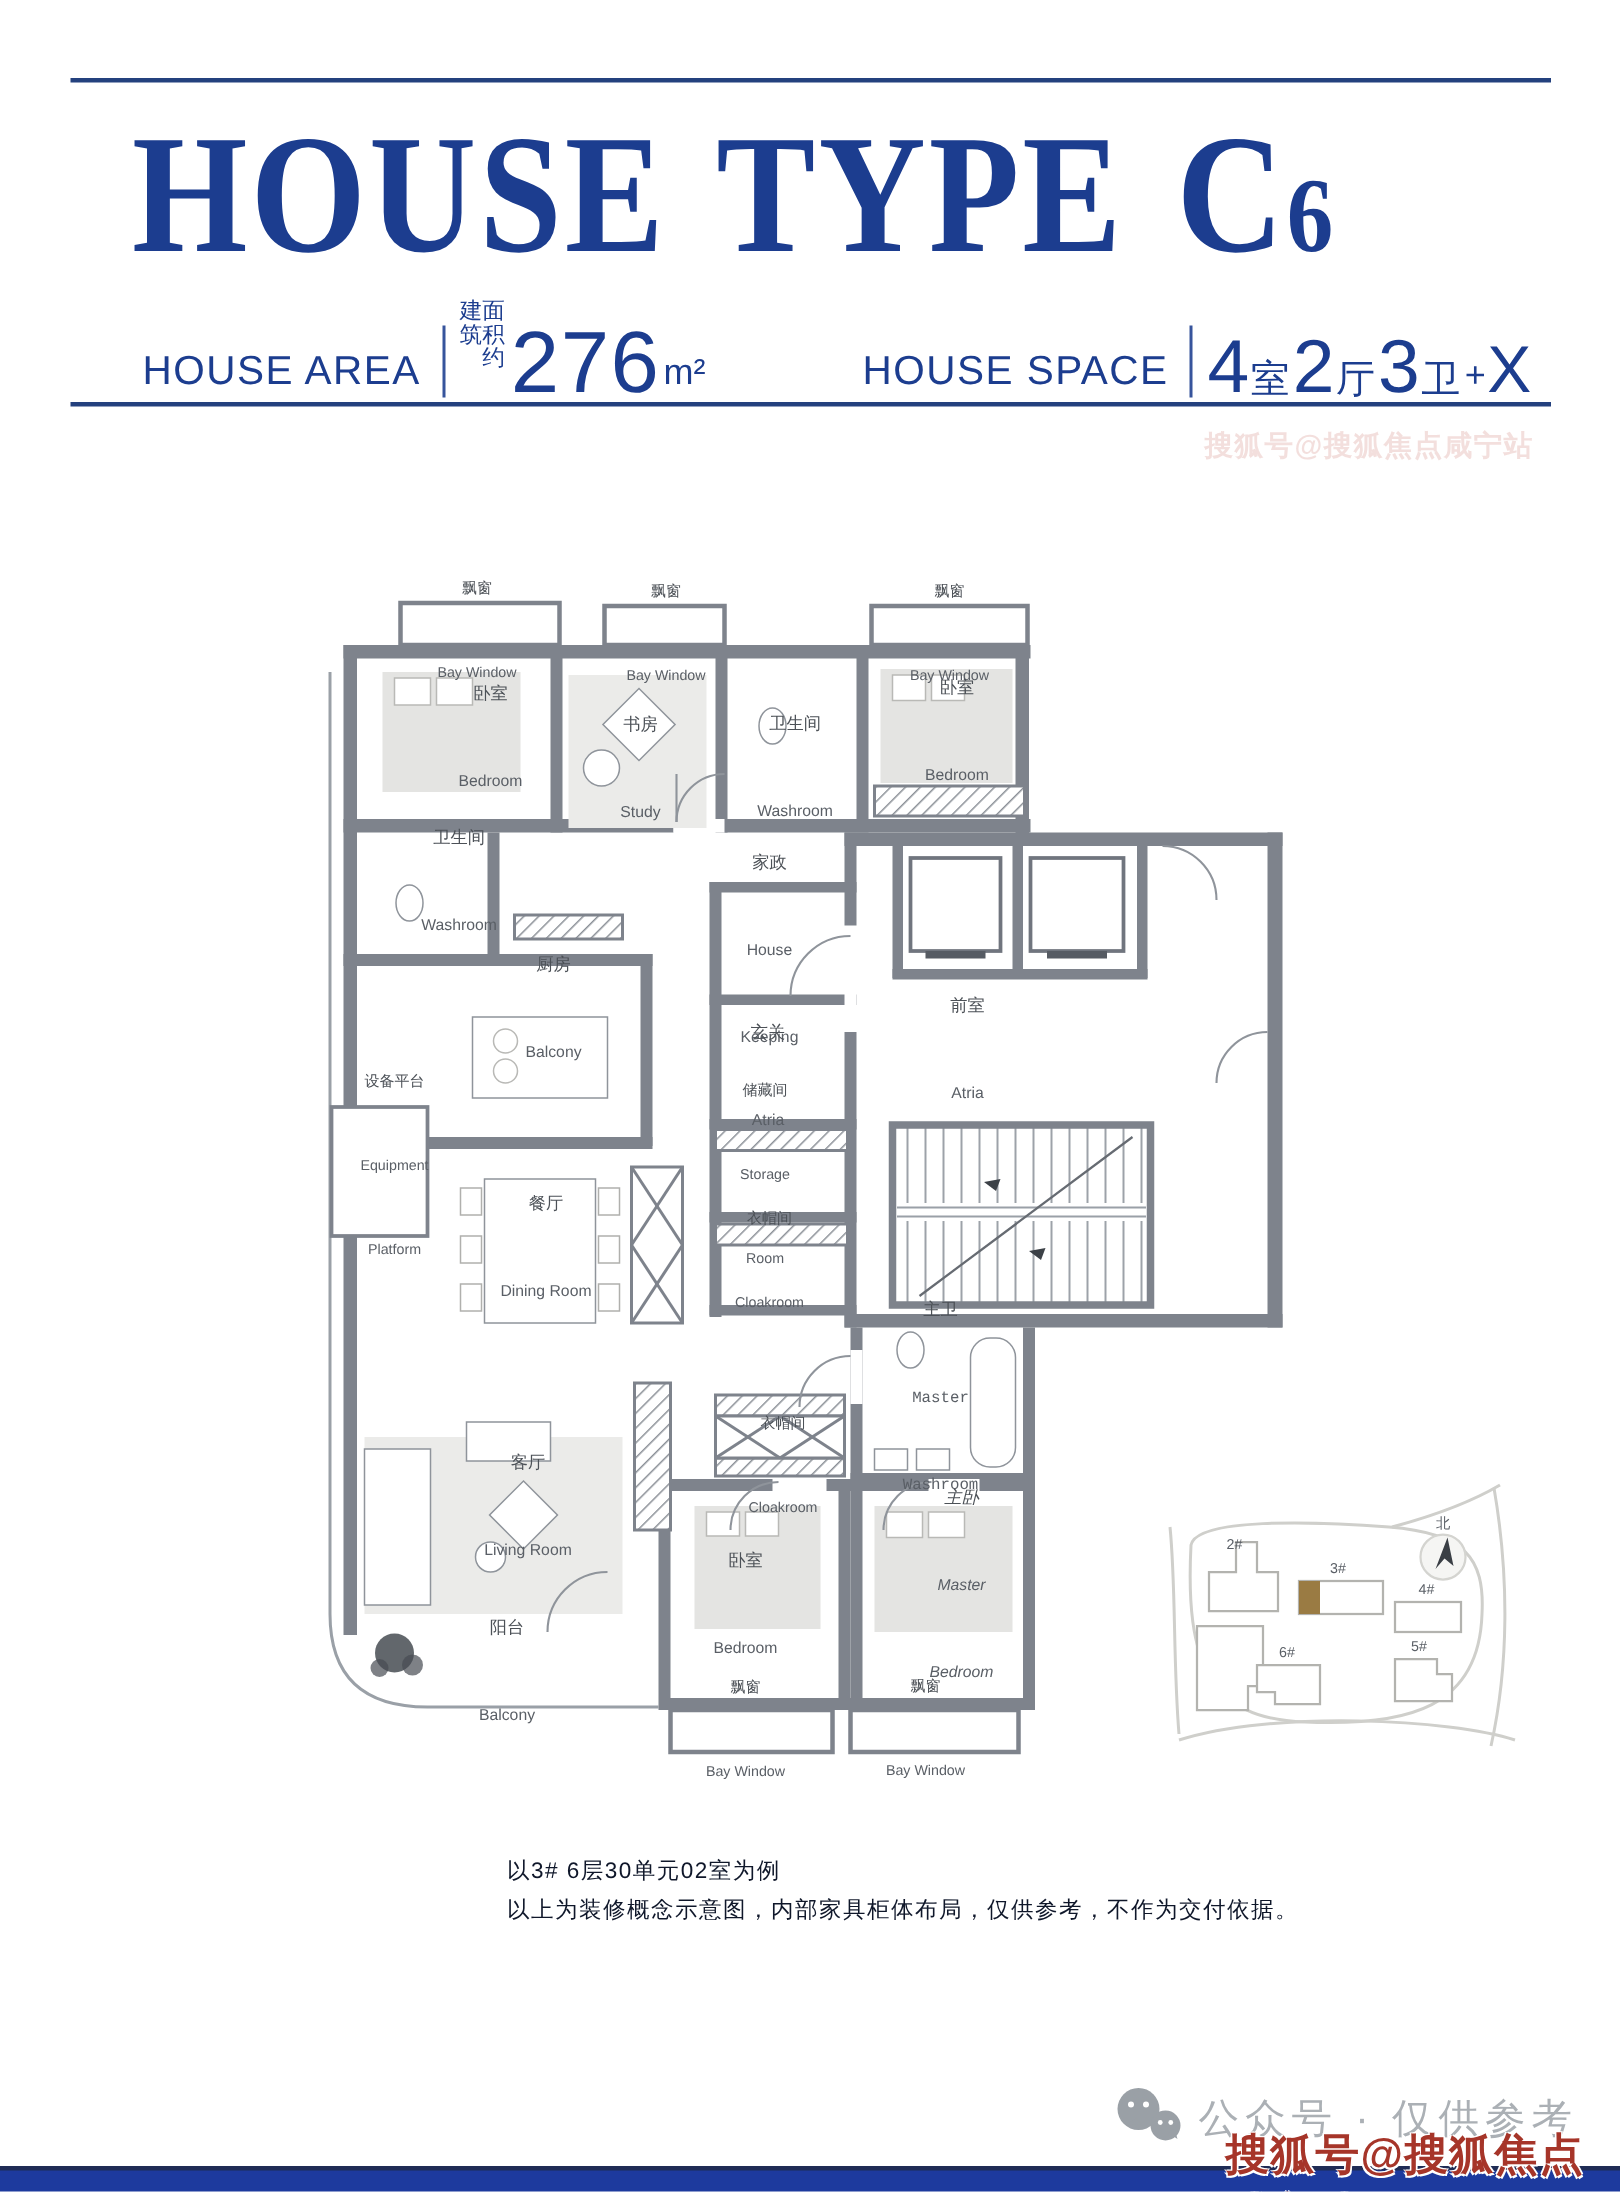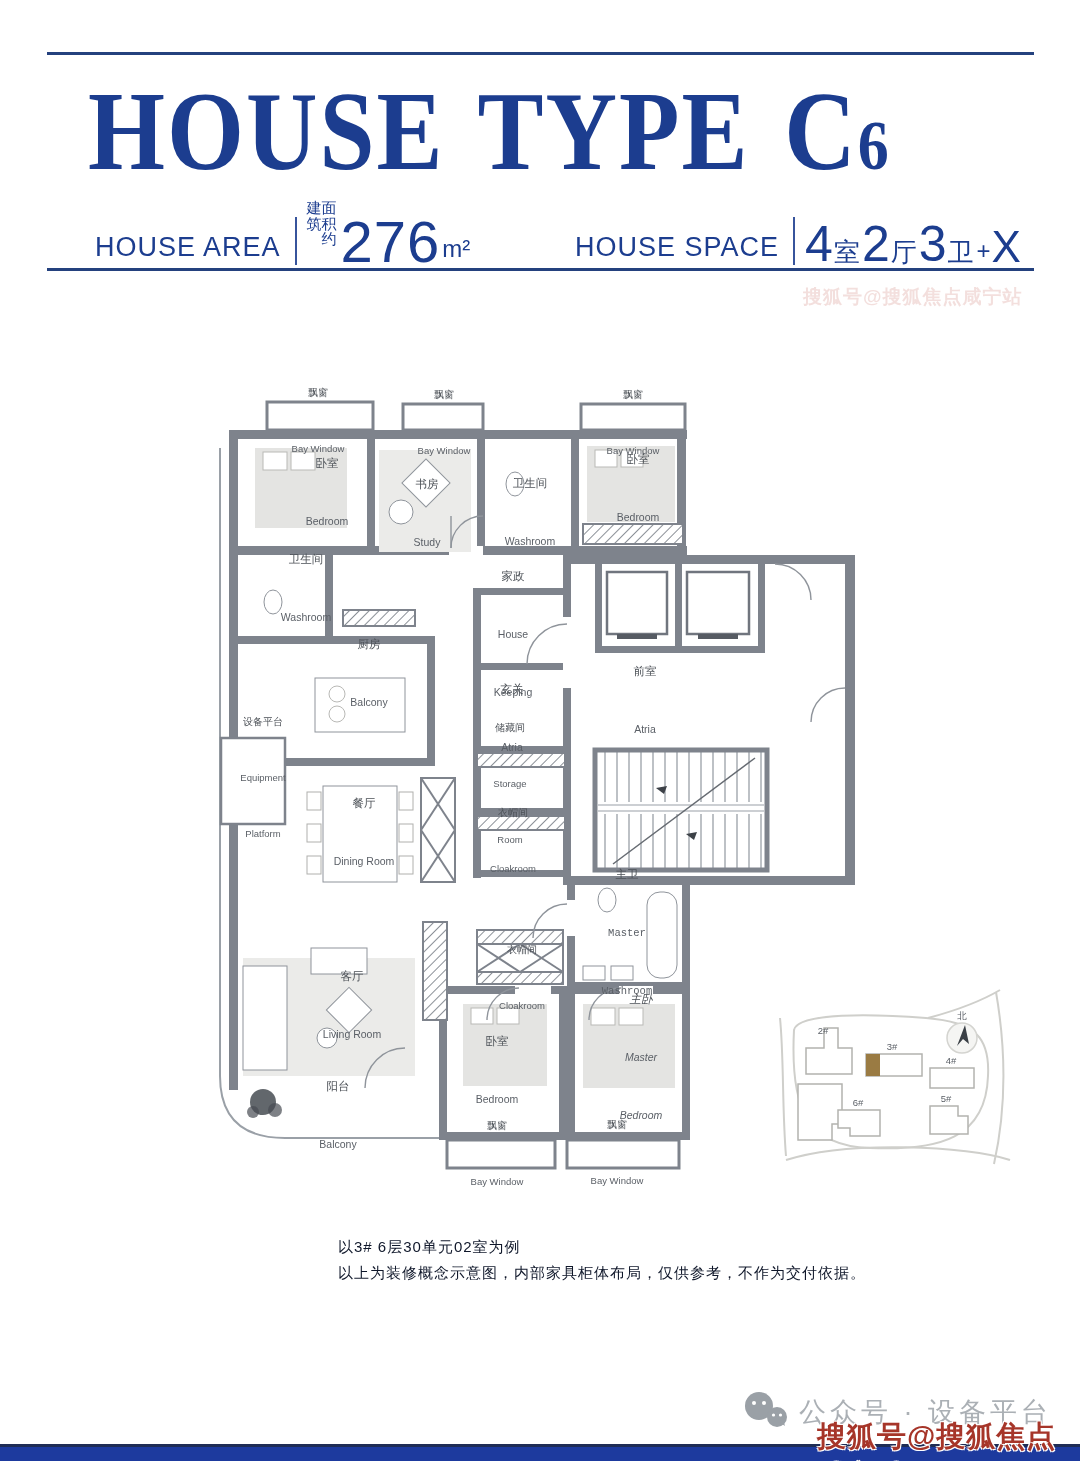--- a/index.html
+++ b/index.html
@@ -398,15 +398,15 @@
     <circle cx="18" cy="16" r="14" fill="#9aa0a6"></circle>
     <circle cx="13" cy="13" r="2" fill="#fff"></circle>
       <circle cx="23" cy="13" r="2" fill="#fff"></circle>
     <polygon points="10,27 16,22 20,26" fill="#9aa0a6"></polygon>
     <circle cx="36" cy="27" r="10" fill="#9aa0a6"></circle>
     <circle cx="32.5" cy="25" r="1.6" fill="#fff"></circle>
       <circle cx="39.5" cy="25" r="1.6" fill="#fff"></circle>
     <polygon points="44,36 38,32 42,29" fill="#9aa0a6"></polygon>
   </svg>
 </div>
-<div class="account">公众号 · 设备平台</div>
+<div class="account">公众号 · 仅供参考</div>
 <div class="wm-bottom">搜狐号@搜狐焦点咸宁站</div>
 <div class="footer-bar"></div>
 
 </body></html>

